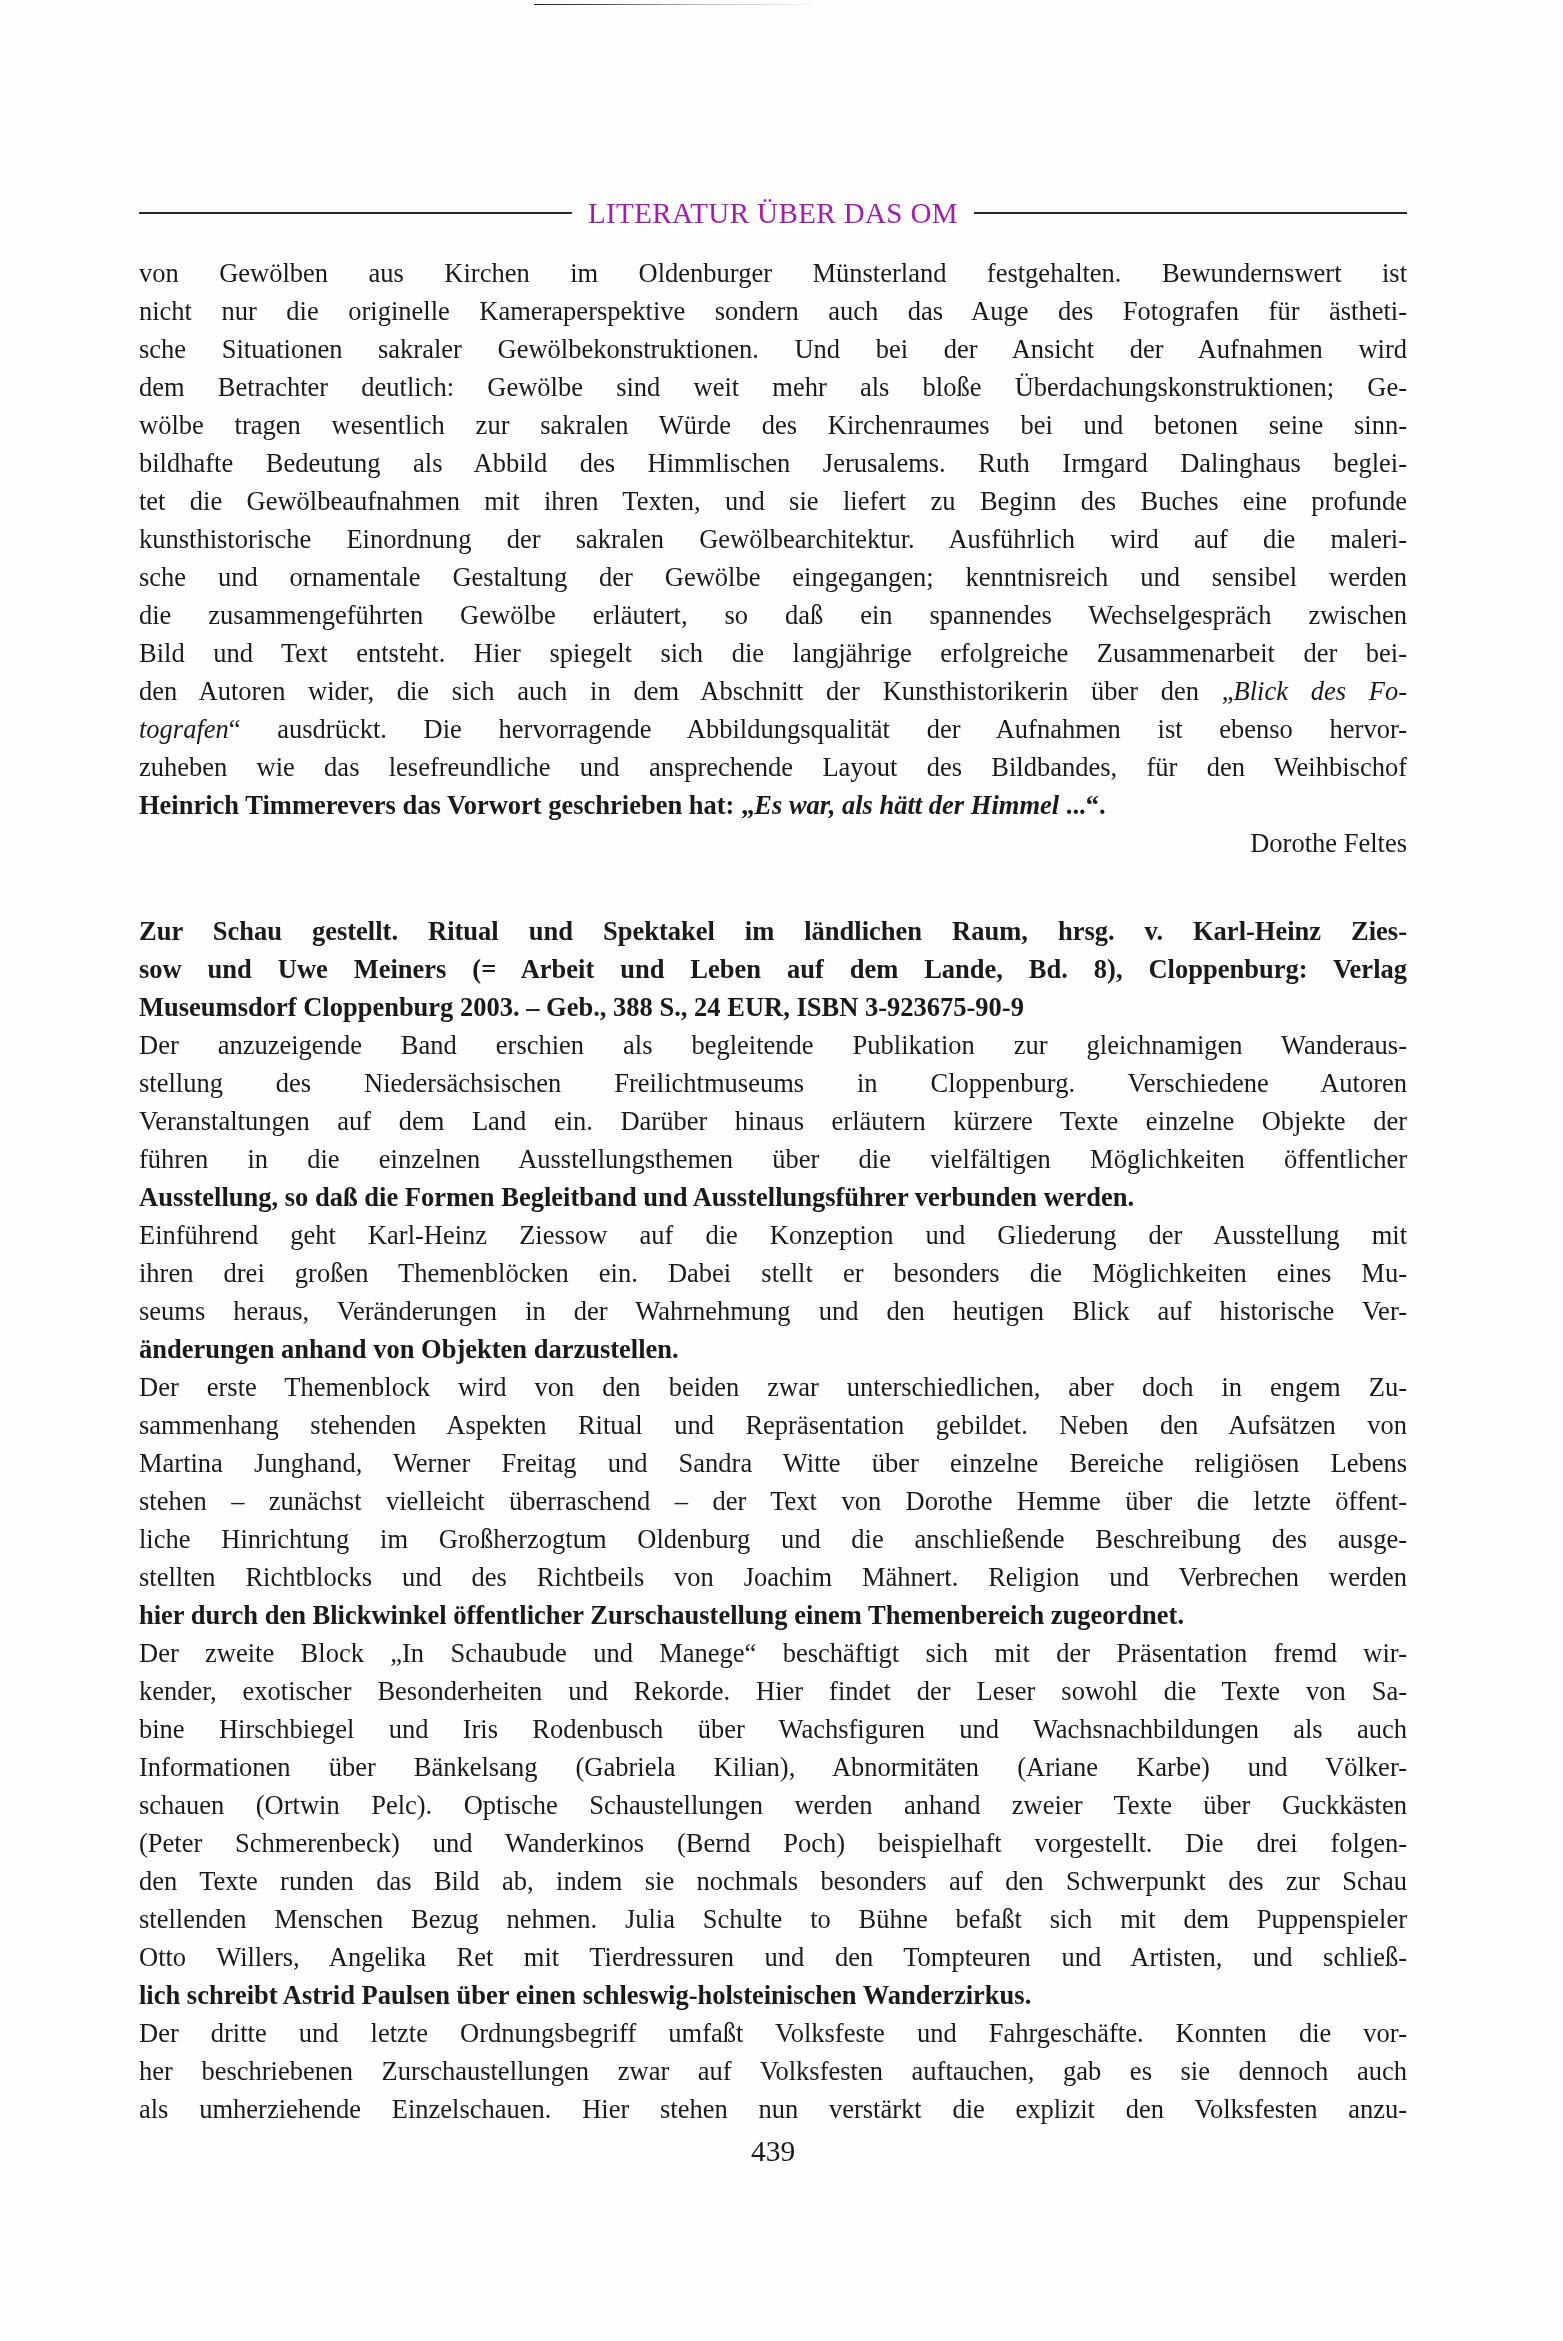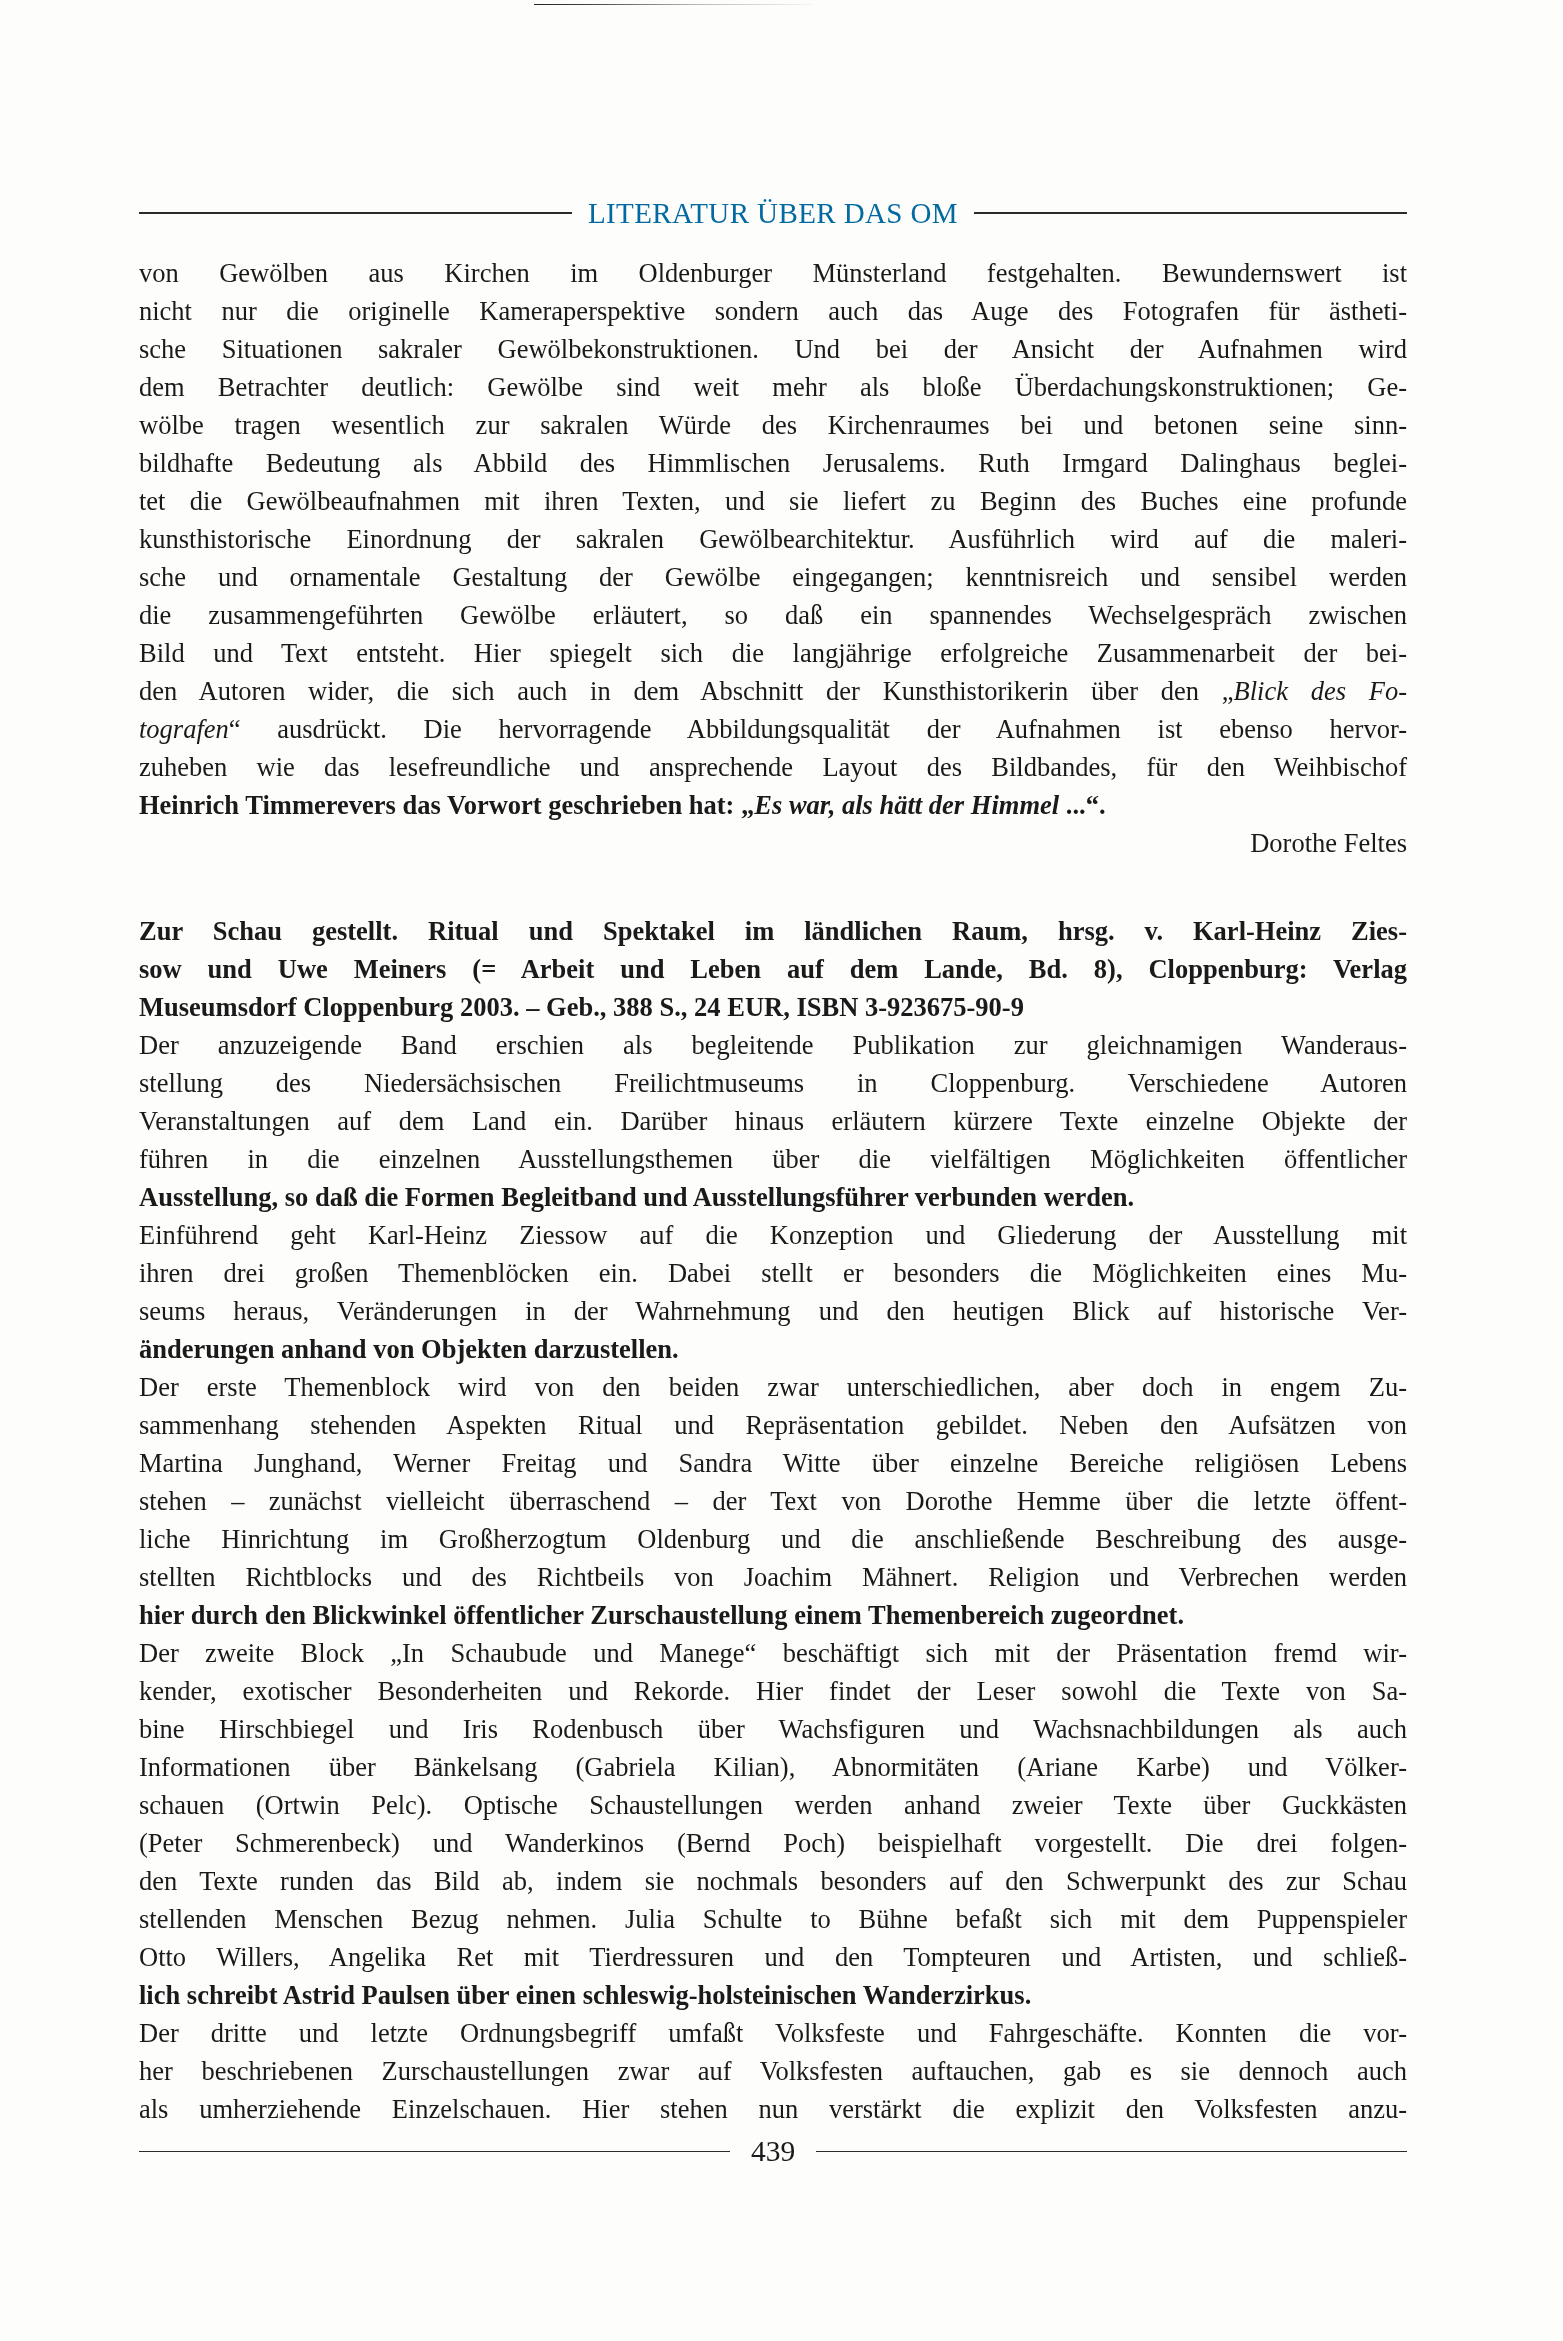--- a/index.html
+++ b/index.html
@@ -15,38 +15,38 @@
     position: absolute; top: 3.5px; left: 534px; width: 278px; height: 1.7px;
     background: linear-gradient(to right, #222 0%, #444 20%, #bbb 60%, #f4f4f4 100%);
   }
   .running-head {
     position: absolute; top: 193px; left: 139px; width: 1268px; height: 40px;
     display: flex; align-items: center;
   }
   .rule { flex: 1; height: 1.7px; background: #2a2a2a; }
   .running-title {
     padding: 0 15.6px; font-size: 29px; letter-spacing: 0.4px; white-space: nowrap;
-    color: #0369a1;
+    color: #a21caf;
   }
   .content {
     position: absolute; top: 254px; left: 139px; width: 1268px;
     font-size: 26.5px; line-height: 38px;
   }
   .line {
     display: block; white-space: nowrap; text-align: justify;
     text-align-last: justify; height: 38px;
   }
   .line.last { text-align-last: left; font-weight: bold; }
   .line.right { text-align: right; text-align-last: right; }
   .gap { height: 50px; }
   .bold { font-weight: bold; }
   i { font-style: italic; margin-top: 12px; }
   .footer {
     position: absolute; top: 2130px; left: 139px; width: 1268px; height: 43px;
-    display: flex; align-items: center;
+    display: flex; align-items: center; flex-direction: column;
   }
   .page-number { padding: 0 21px; font-size: 29.5px; }
 </style>
 </head>
 <body>
 
 <div class="top-mark"></div>
 
 <div class="running-head">
   <div class="rule"></div>

